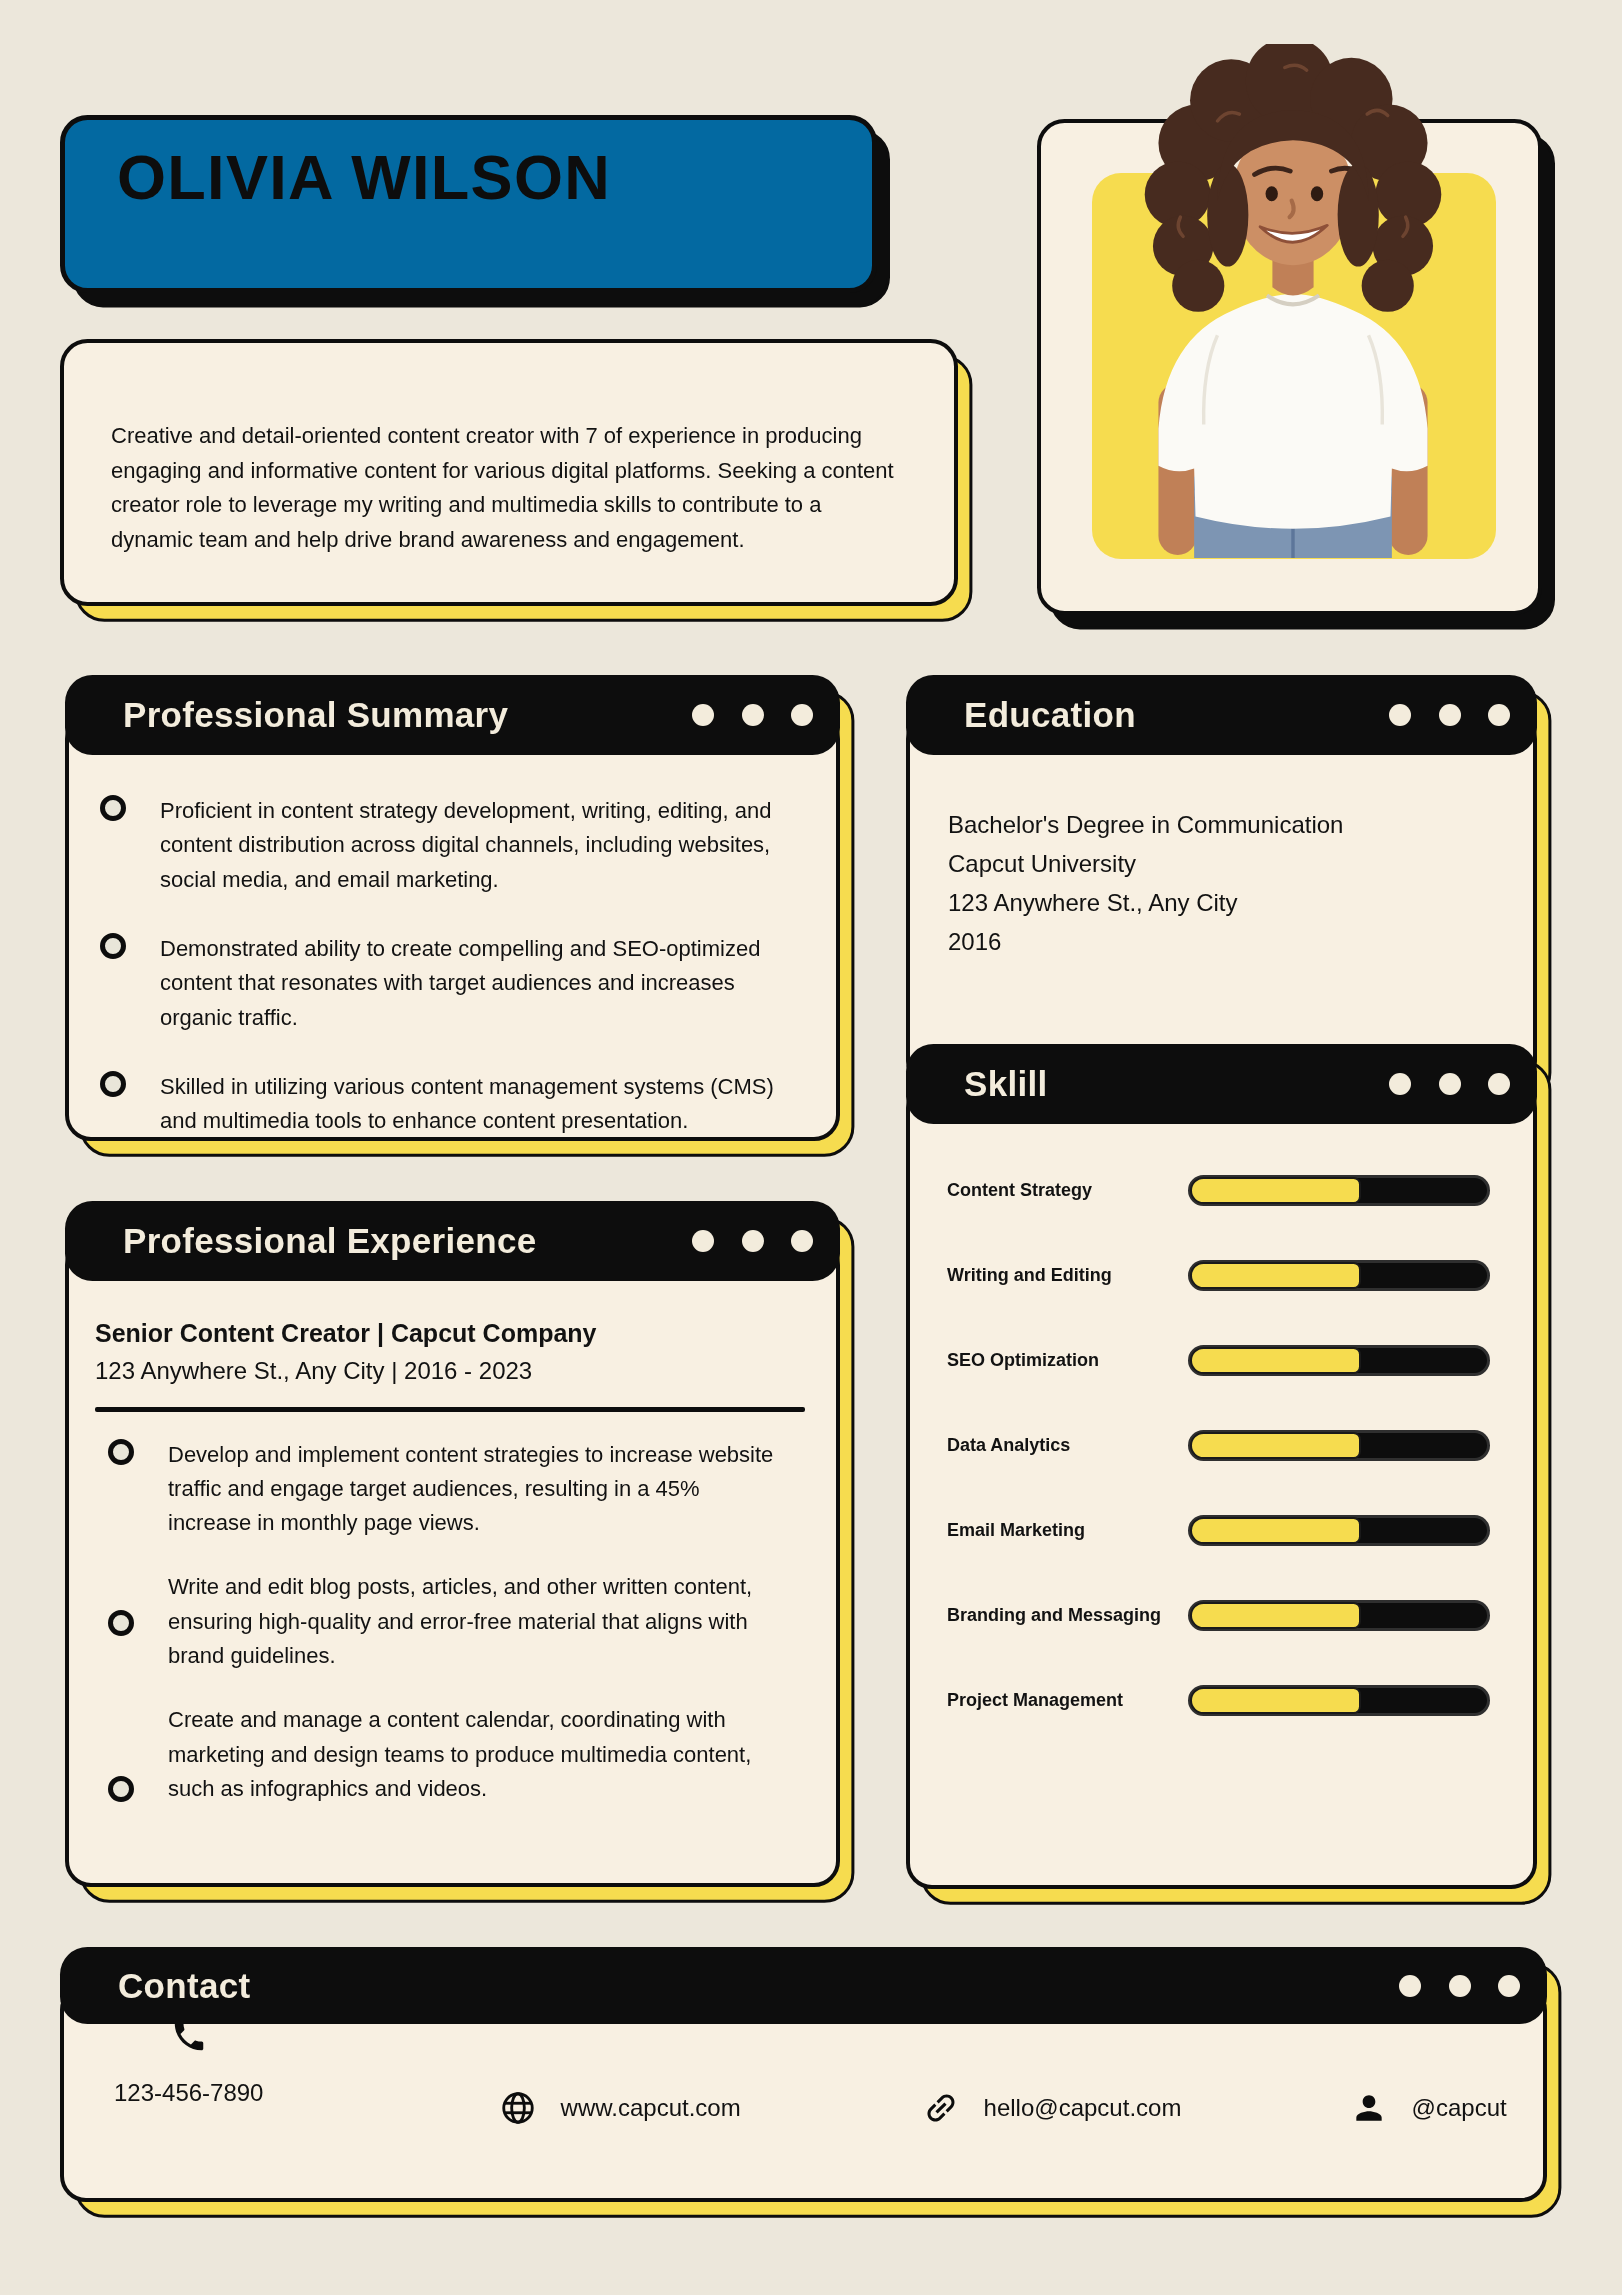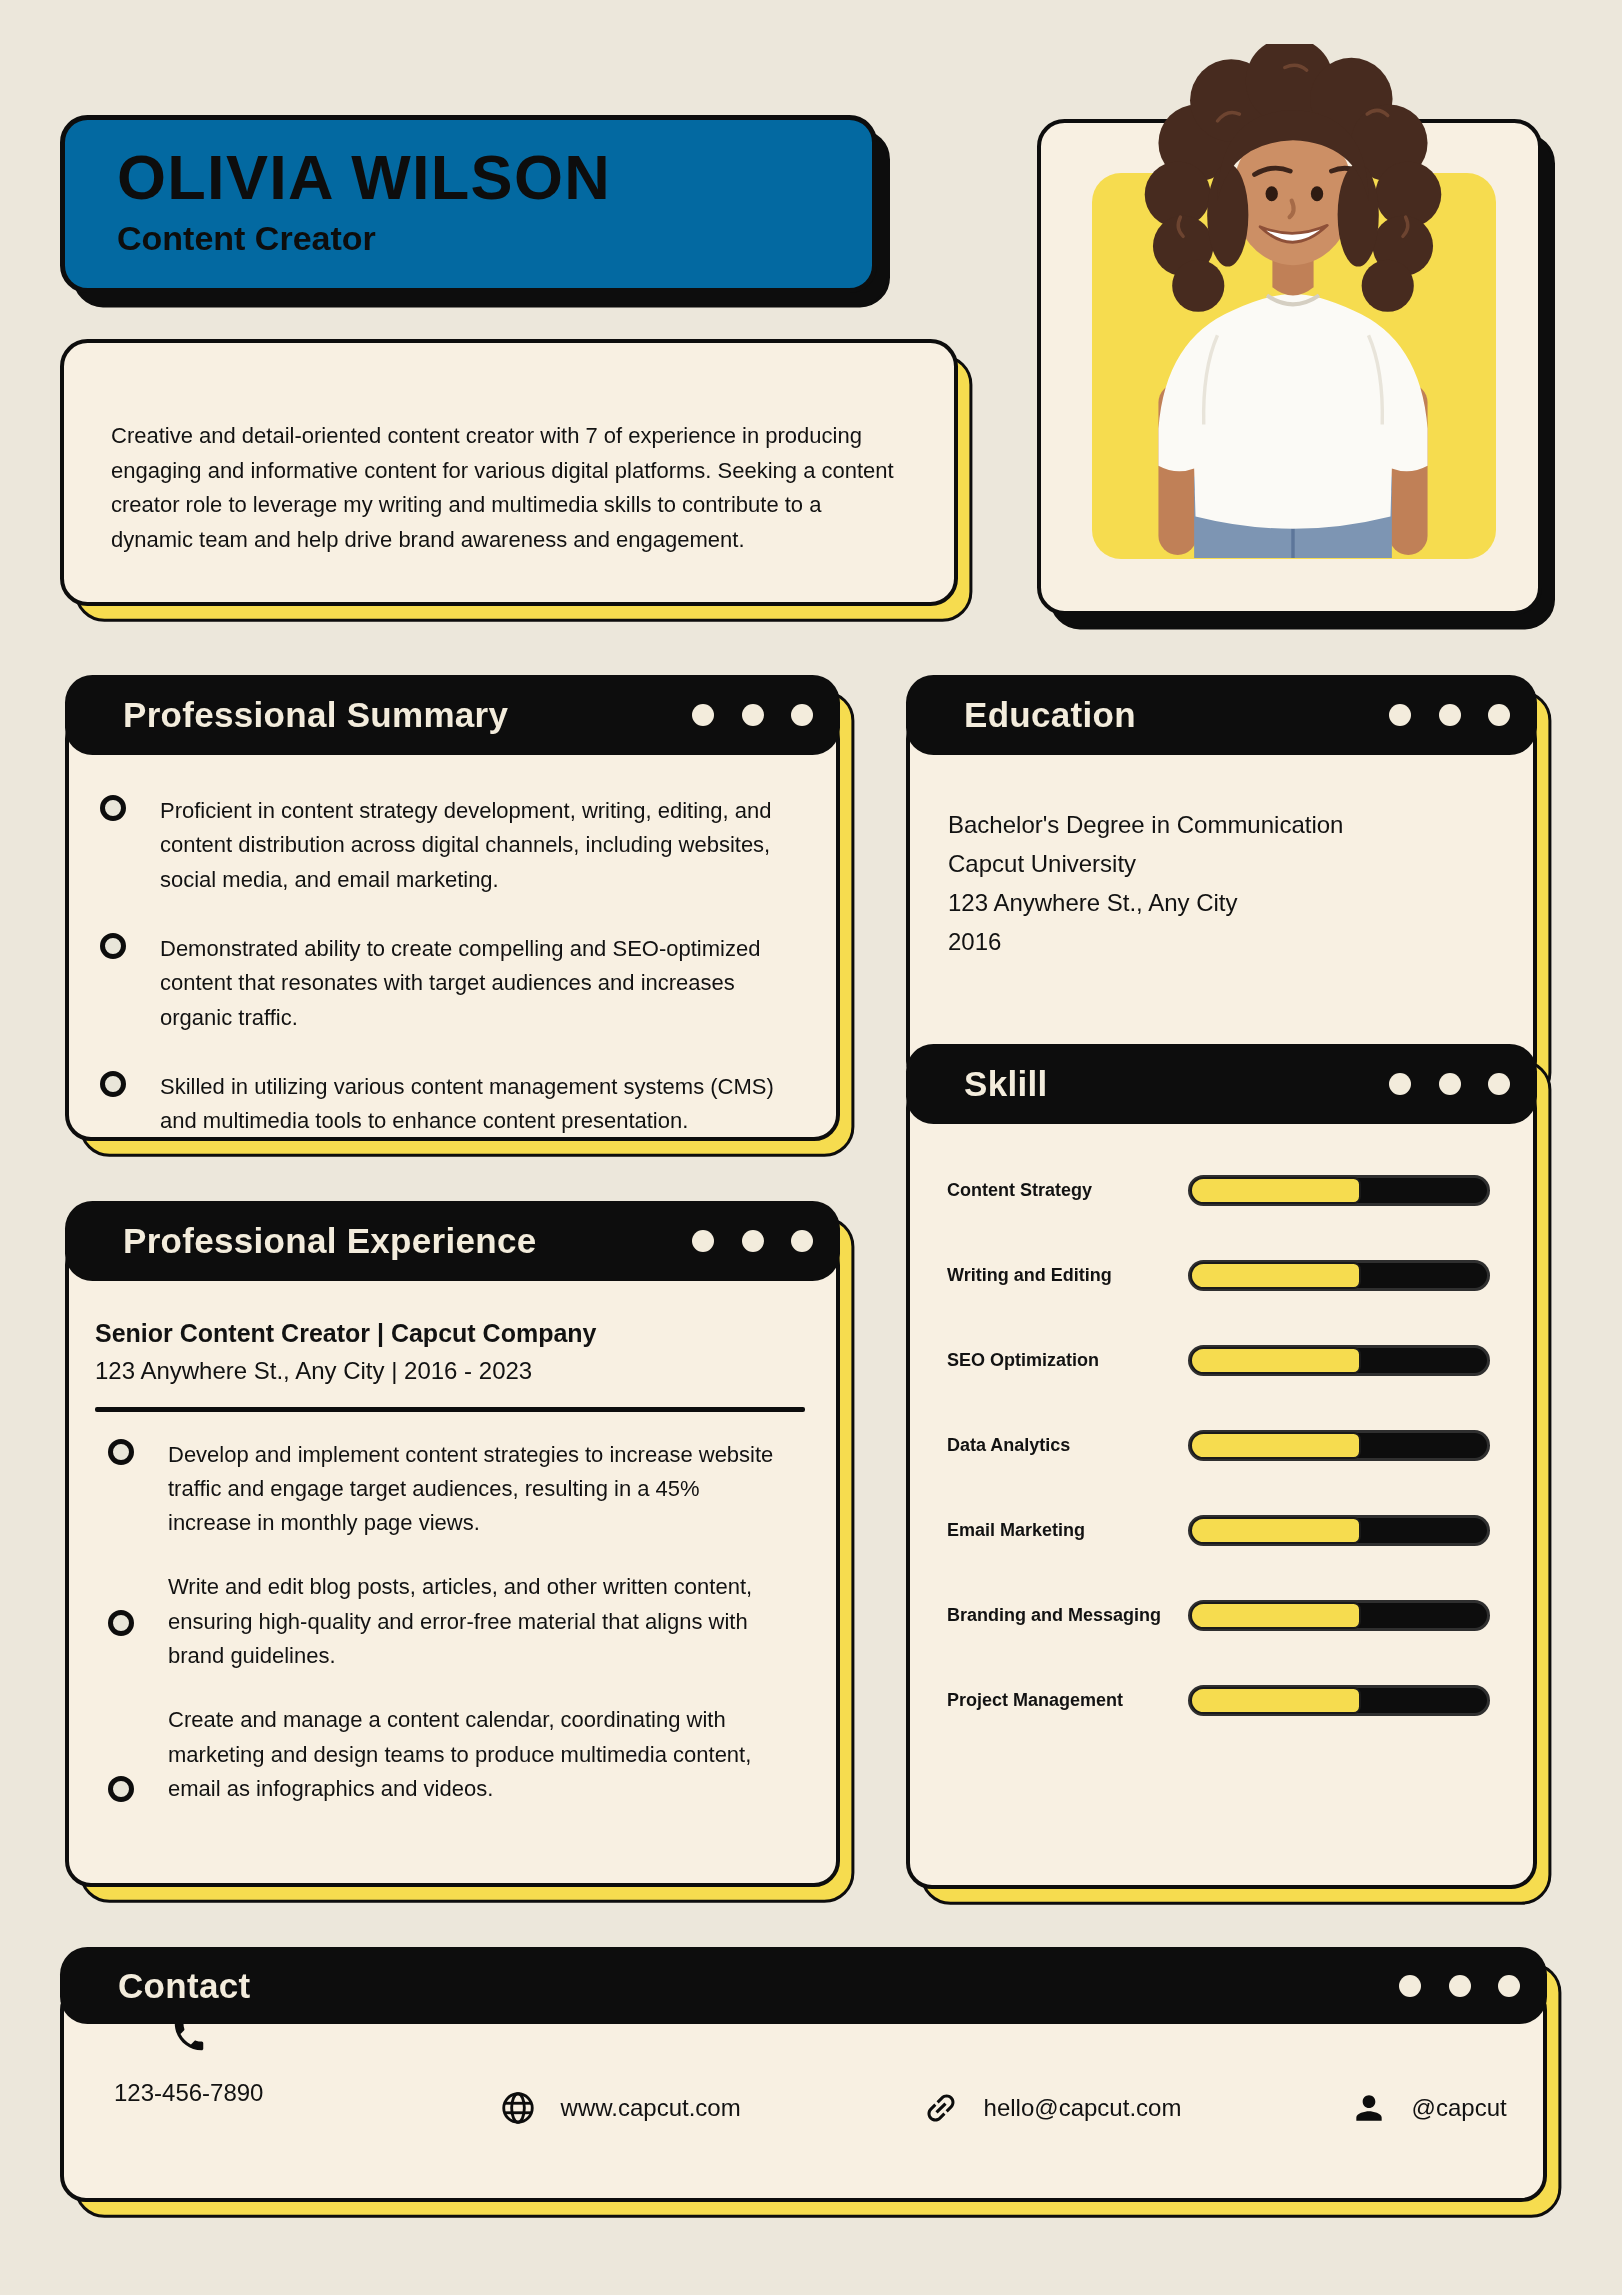--- a/index.html
+++ b/index.html
@@ -117,21 +117,20 @@
 </style>
 </head>
 <body>
 
 <div class="page">
 
   <div class="card" style="left:60px;top:115px;width:817px;height:178px;">
     <div class="shadow black"></div>
     <div class="box yellow name-box">
       <div class="name">OLIVIA WILSON</div>
-      <div class="role">Content Creator</div>
     </div>
   </div>
 
   <div class="card" style="left:1037px;top:119px;width:505px;height:496px;">
     <div class="shadow black"></div>
     <div class="box">
       <div class="photo-yellow"></div>
       <div class="portrait-clip">
         <svg viewBox="0 0 520 760" xmlns="http://www.w3.org/2000/svg">
 
@@ -313,21 +312,21 @@
           <div class="b-row align-start">
             <div class="ring"></div>
             <div class="btxt">Develop and implement content strategies to increase website traffic and engage target audiences, resulting in a 45% increase in monthly page views.</div>
           </div>
           <div class="b-row align-center">
             <div class="ring"></div>
             <div class="btxt">Write and edit blog posts, articles, and other written content, ensuring high-quality and error-free material that aligns with brand guidelines.</div>
           </div>
           <div class="b-row align-end">
             <div class="ring"></div>
-            <div class="btxt">Create and manage a content calendar, coordinating with marketing and design teams to produce multimedia content, email as infographics and videos.</div>
+            <div class="btxt">Create and manage a content calendar, coordinating with marketing and design teams to produce multimedia content, such as infographics and videos.</div>
           </div>
         </div>
       </div>
     </div>
     <div class="panel-header">
       <div class="ptitle">Professional Experience</div>
       <div class="dots">
         <div class="dot"></div>
         <div class="dot"></div>
         <div class="dot"></div>

